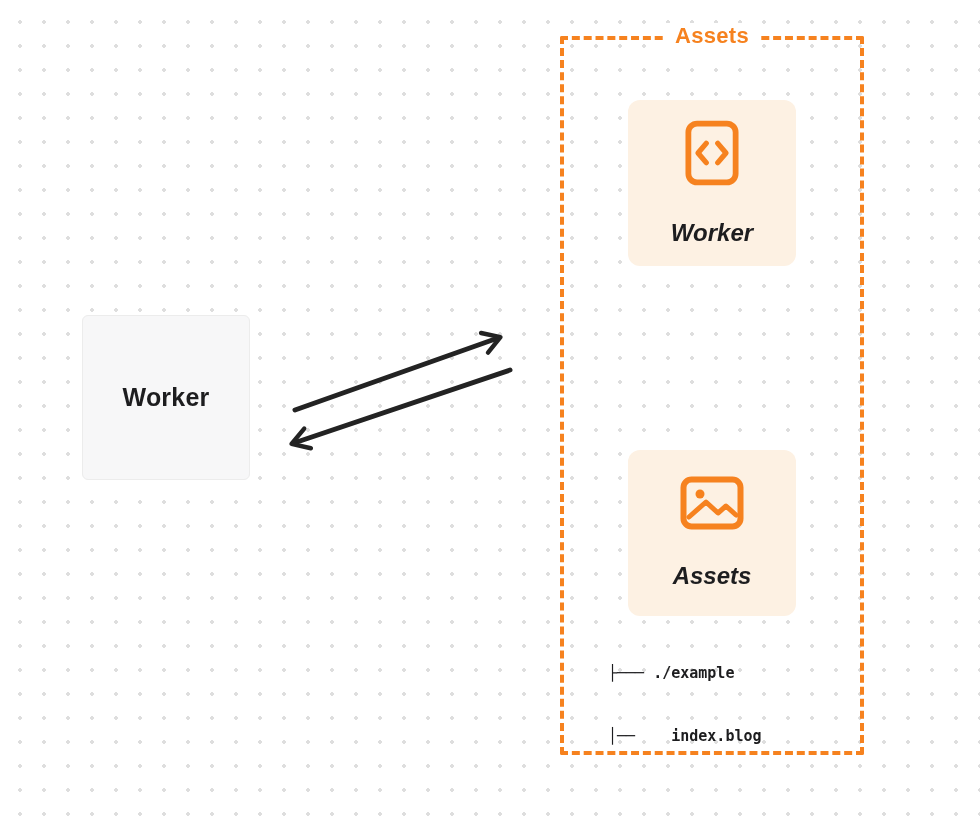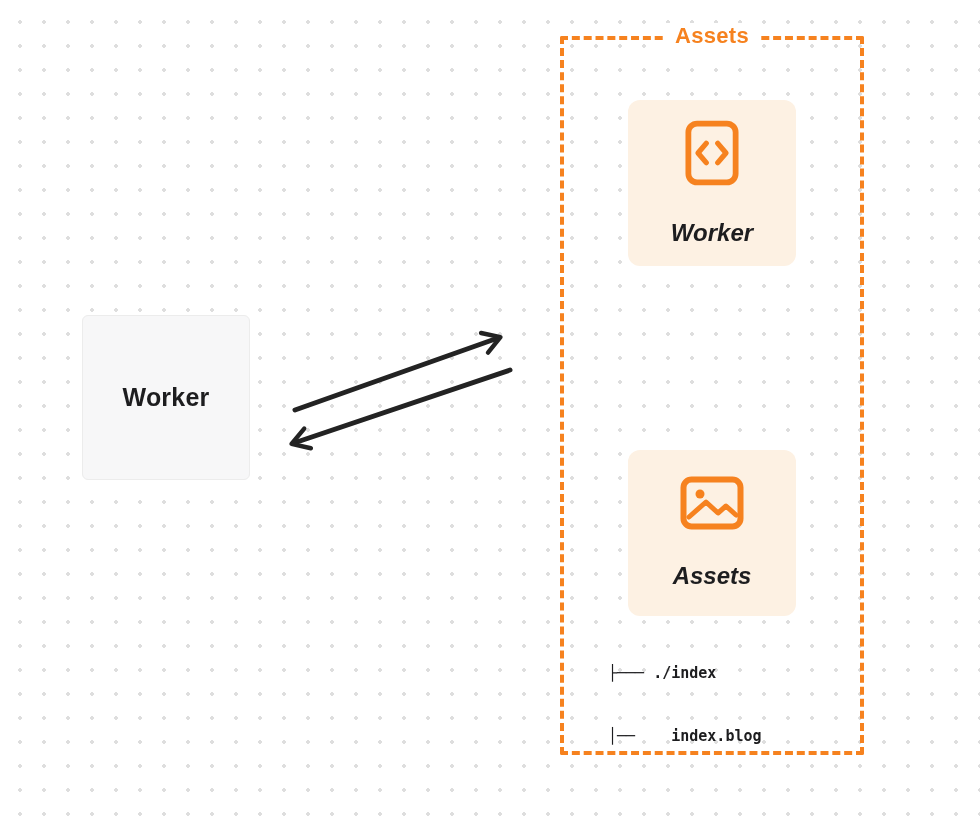--- a/index.html
+++ b/index.html
@@ -118,19 +118,19 @@
     <div class="card assets-card">
       <svg class="icon-image" viewBox="0 0 64 54" aria-hidden="true">
         <rect class="icon-stroke" x="3.5" y="3.5" width="57" height="47" rx="8" stroke-width="6"></rect>
         <circle class="icon-fill" cx="20" cy="18" r="4.5"></circle>
         <path class="icon-stroke" d="M9,41 L26,26 L38,37 L46,30 L56,39" stroke-width="5" stroke-linecap="round" stroke-linejoin="round"></path>
       </svg>
       <div class="card-label">Assets</div>
     </div>
 
     <div class="file-tree">
-      <div>├─── ./index</div>
+      <div>├─── ./example</div>
       <div>│──    index.blog</div>
       
     </div>
   </div>
 
 </div>
 
 </body></html>

